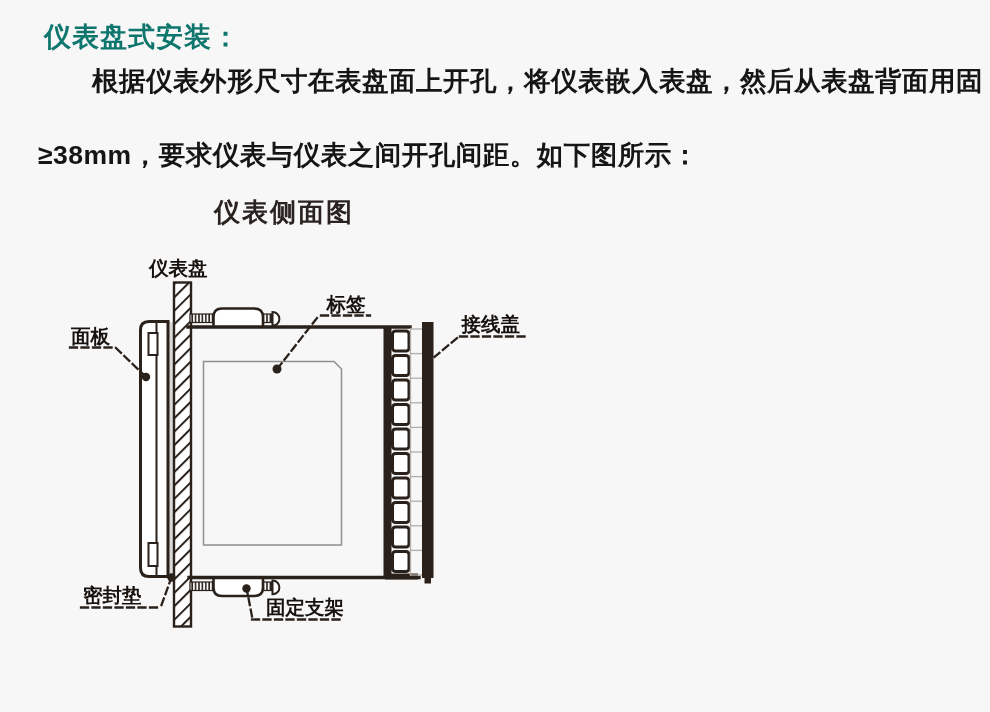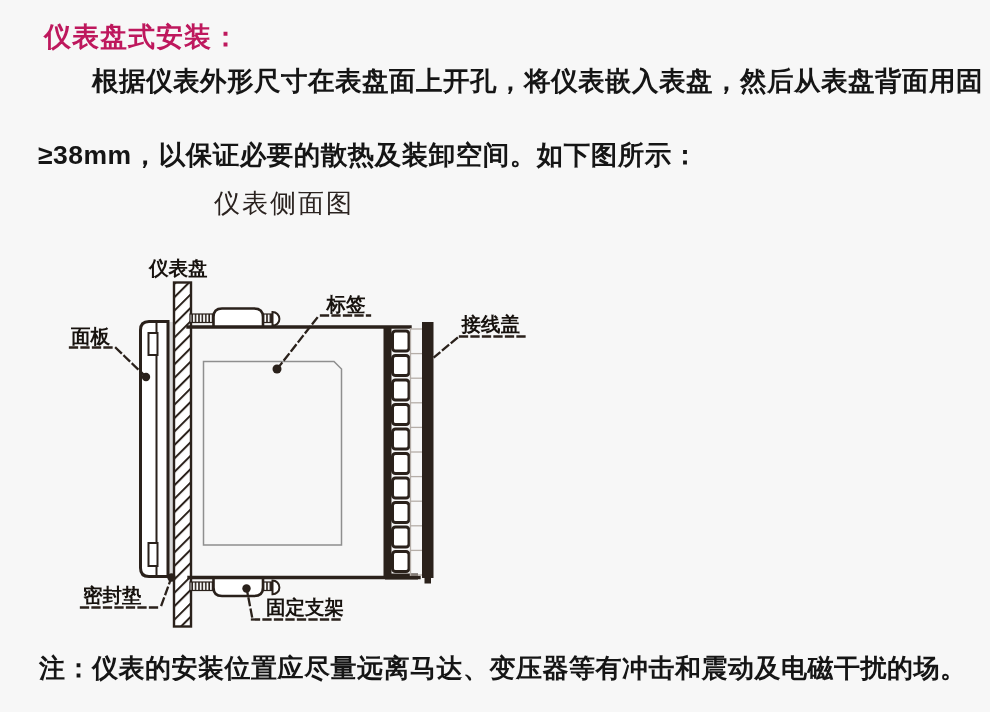--- a/index.html
+++ b/index.html
@@ -1,37 +1,37 @@
 <!DOCTYPE html>
 <html><head>
 <meta charset="utf-8">
 <style>
   html,body{margin:0;padding:0;}
   body{background:#f7f7f7;font-family:"Liberation Sans",sans-serif;}
   .page{position:relative;width:990px;height:712px;background:#f7f7f7;overflow:hidden;color:#141414;}
   .abs{position:absolute;white-space:nowrap;}
-  .title{left:44px;top:19px;font-size:27px;font-weight:700;letter-spacing:1px;color:#be185d;}
+  .title{left:44px;top:19px;font-size:27px;font-weight:700;letter-spacing:1px;color:#0f766e;}
   .pline{font-size:26.5px;font-weight:600;letter-spacing:0.5px;color:#151515;}
   .l1{left:92px;top:63px;text-align:right;}
   .l2{left:9px;top:100px;}
   .l3{left:38px;top:137px;}
-  .fig-title{left:214px;top:186px;font-size:26px;font-weight:400;letter-spacing:2px;
+  .fig-title{left:214px;top:195px;font-size:26px;font-weight:700;letter-spacing:2px;
              font-family:"Liberation Serif",serif;color:#2b2320;}
   .note{left:39px;top:651px;font-size:26px;font-weight:600;letter-spacing:0.5px;color:#151515;}
   svg.diagram{position:absolute;left:0;top:0;}
   svg text{font-family:"Liberation Sans",sans-serif;font-size:19.5px;font-weight:700;fill:#17120e;}
 </style>
 </head>
 <body>
 
 <div class="page">
 
   <div class="abs title">仪表盘式安装：</div>
   <div class="abs pline l1">根据仪表外形尺寸在表盘面上开孔，将仪表嵌入表盘，然后从表盘背面用固</div>
-  <div class="abs pline l3">≥38mm，以保证必要的散热及装卸空间。如下图所示：</div>
+  <div class="abs pline l3">≥38mm，要求仪表与仪表之间开孔间距。如下图所示：</div>
   <div class="abs fig-title">仪表侧面图</div>
 
   <svg class="diagram" width="990" height="712" viewBox="0 0 990 712">
     <defs>
       <pattern id="hatch" patternUnits="userSpaceOnUse" width="9.5" height="9.5" patternTransform="rotate(-45)">
         <rect width="9.5" height="9.5" fill="#ffffff"></rect>
         <rect width="9.5" height="2" fill="#2a211b"></rect>
       </pattern>
       <pattern id="thread" patternUnits="userSpaceOnUse" width="3.4" height="10">
         <rect width="3.4" height="10" fill="#ffffff"></rect>
@@ -120,14 +120,13 @@
     </g>
 
     <text x="149" y="275">仪表盘</text>
     <text x="71" y="342.5">面板</text>
     <text x="326.5" y="311">标签</text>
     <text x="461.5" y="331">接线盖</text>
     <text x="83" y="601.5">密封垫</text>
     <text x="266" y="614">固定支架</text>
   </svg>
 
-  <div class="abs note">注：仪表的安装位置应尽量远离马达、变压器等有冲击和震动及电磁干扰的场。</div>
 </div>
 
 </body></html>

